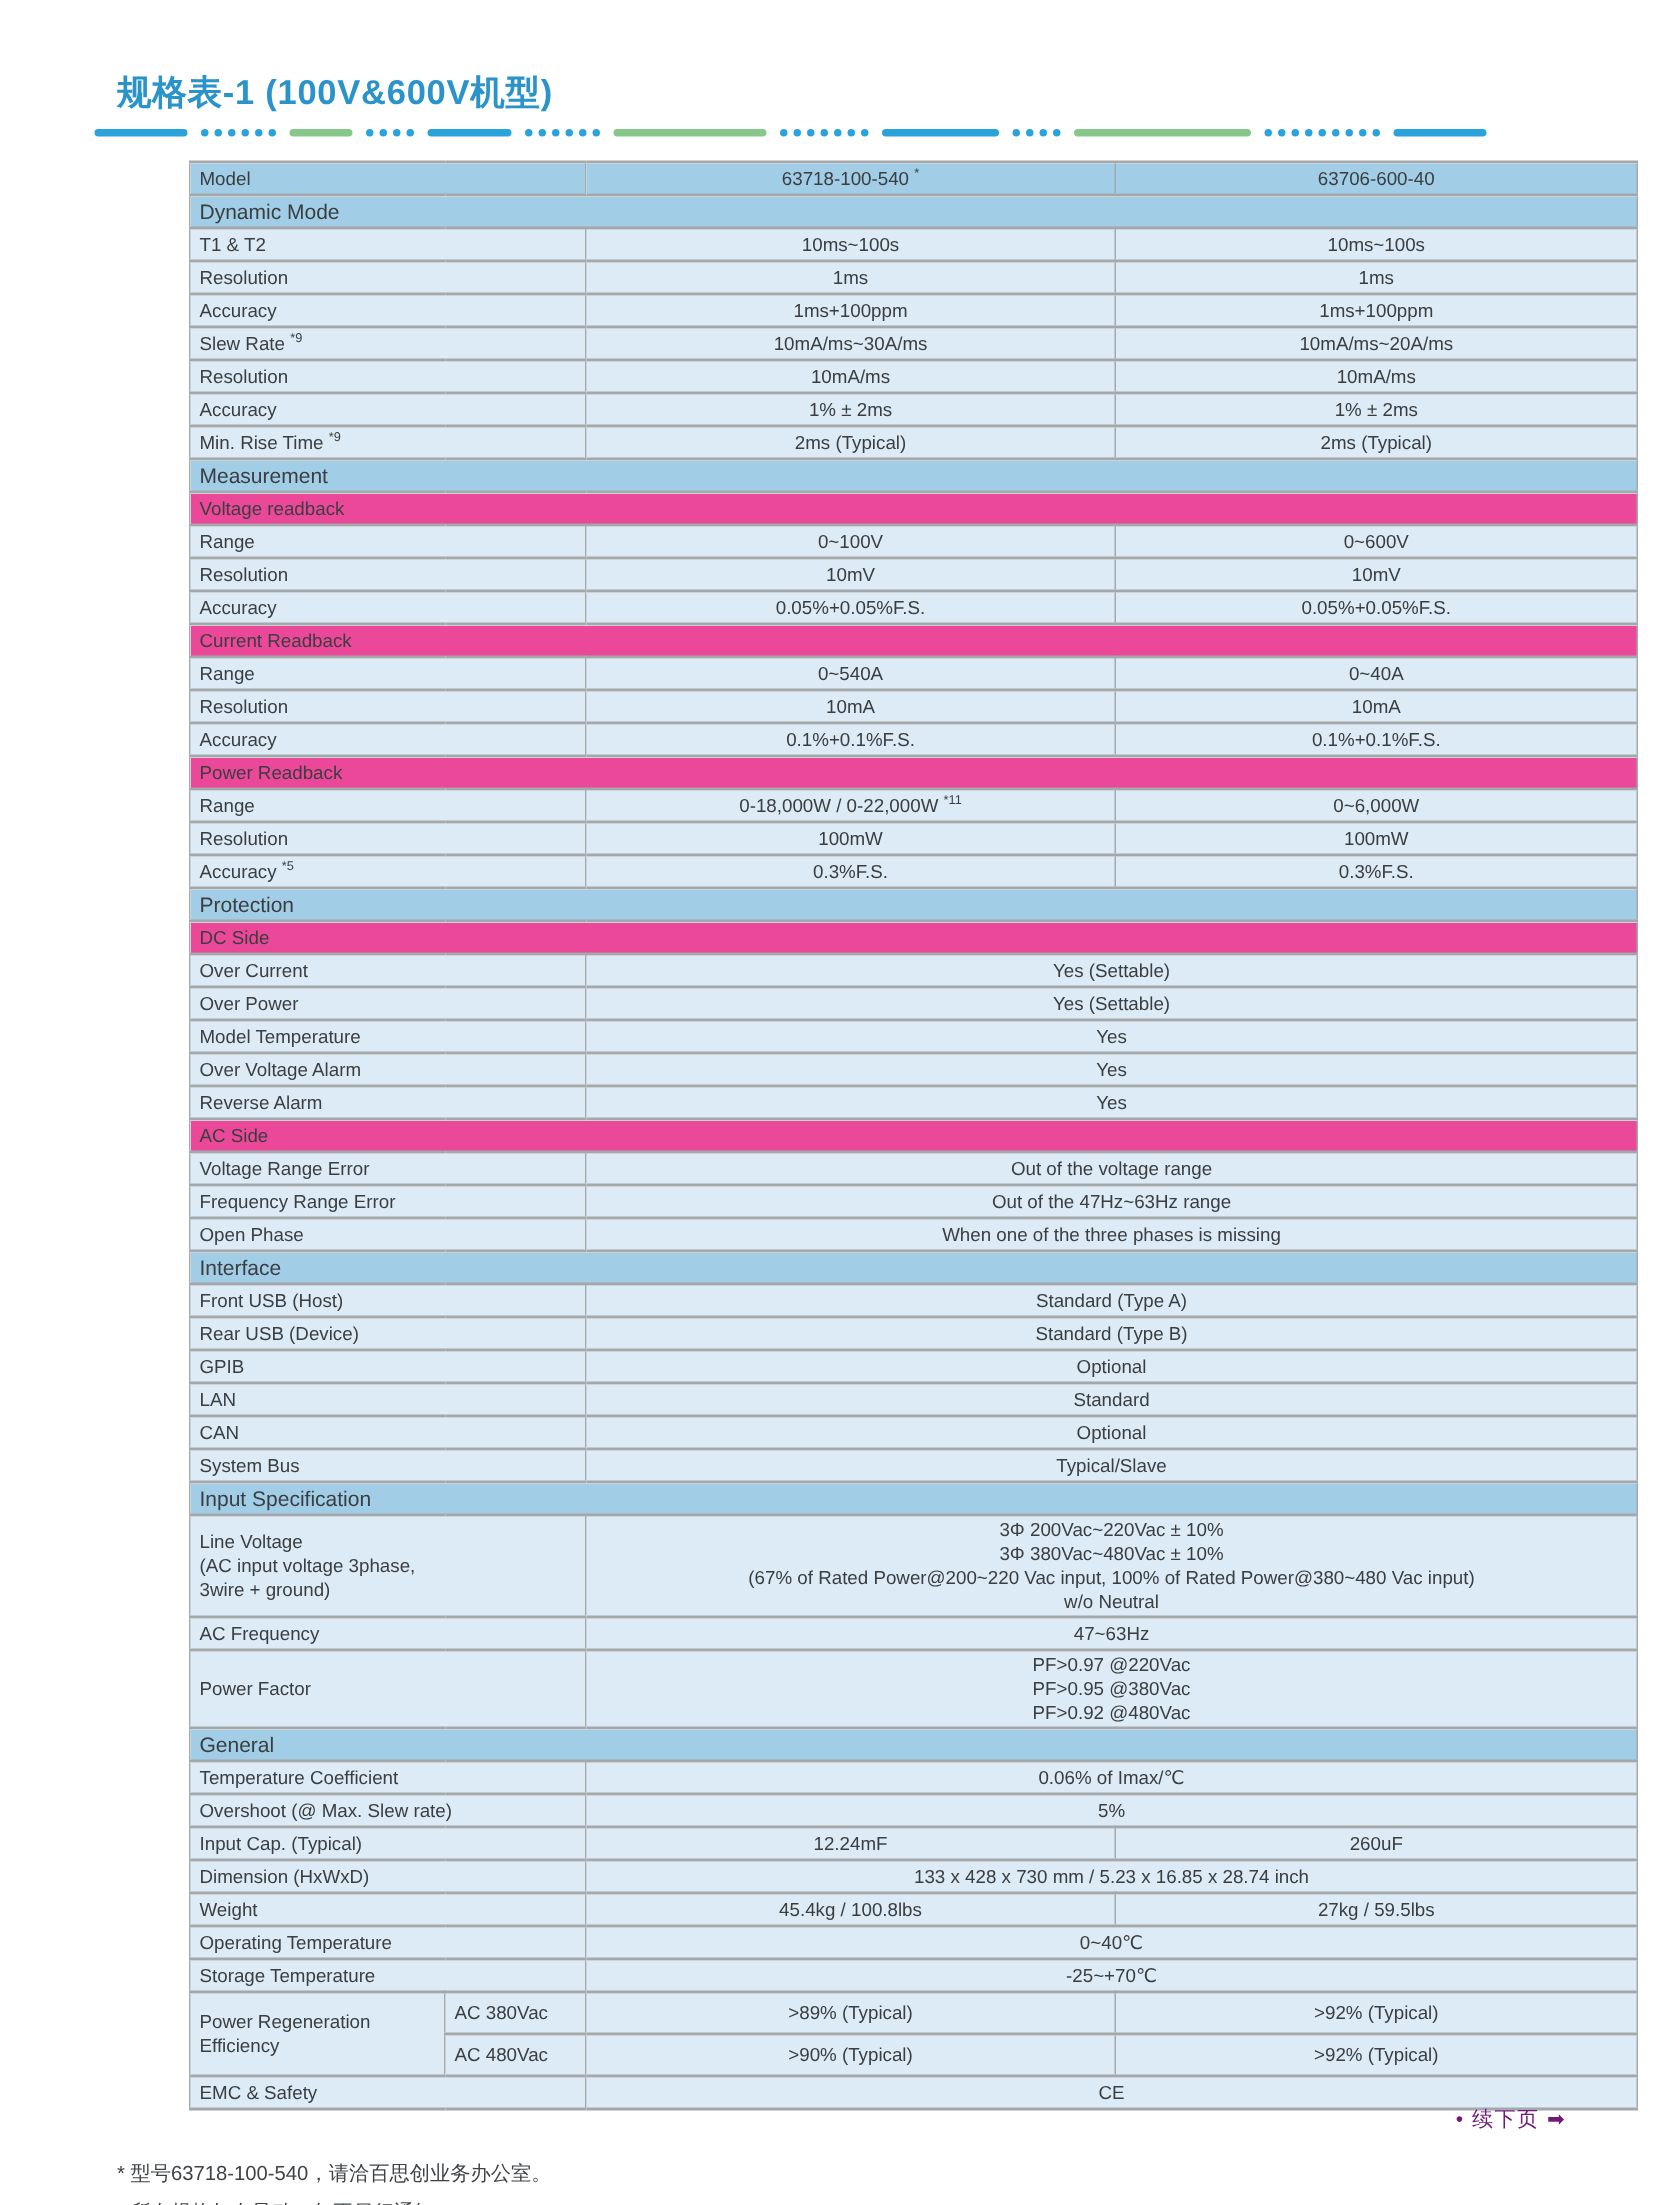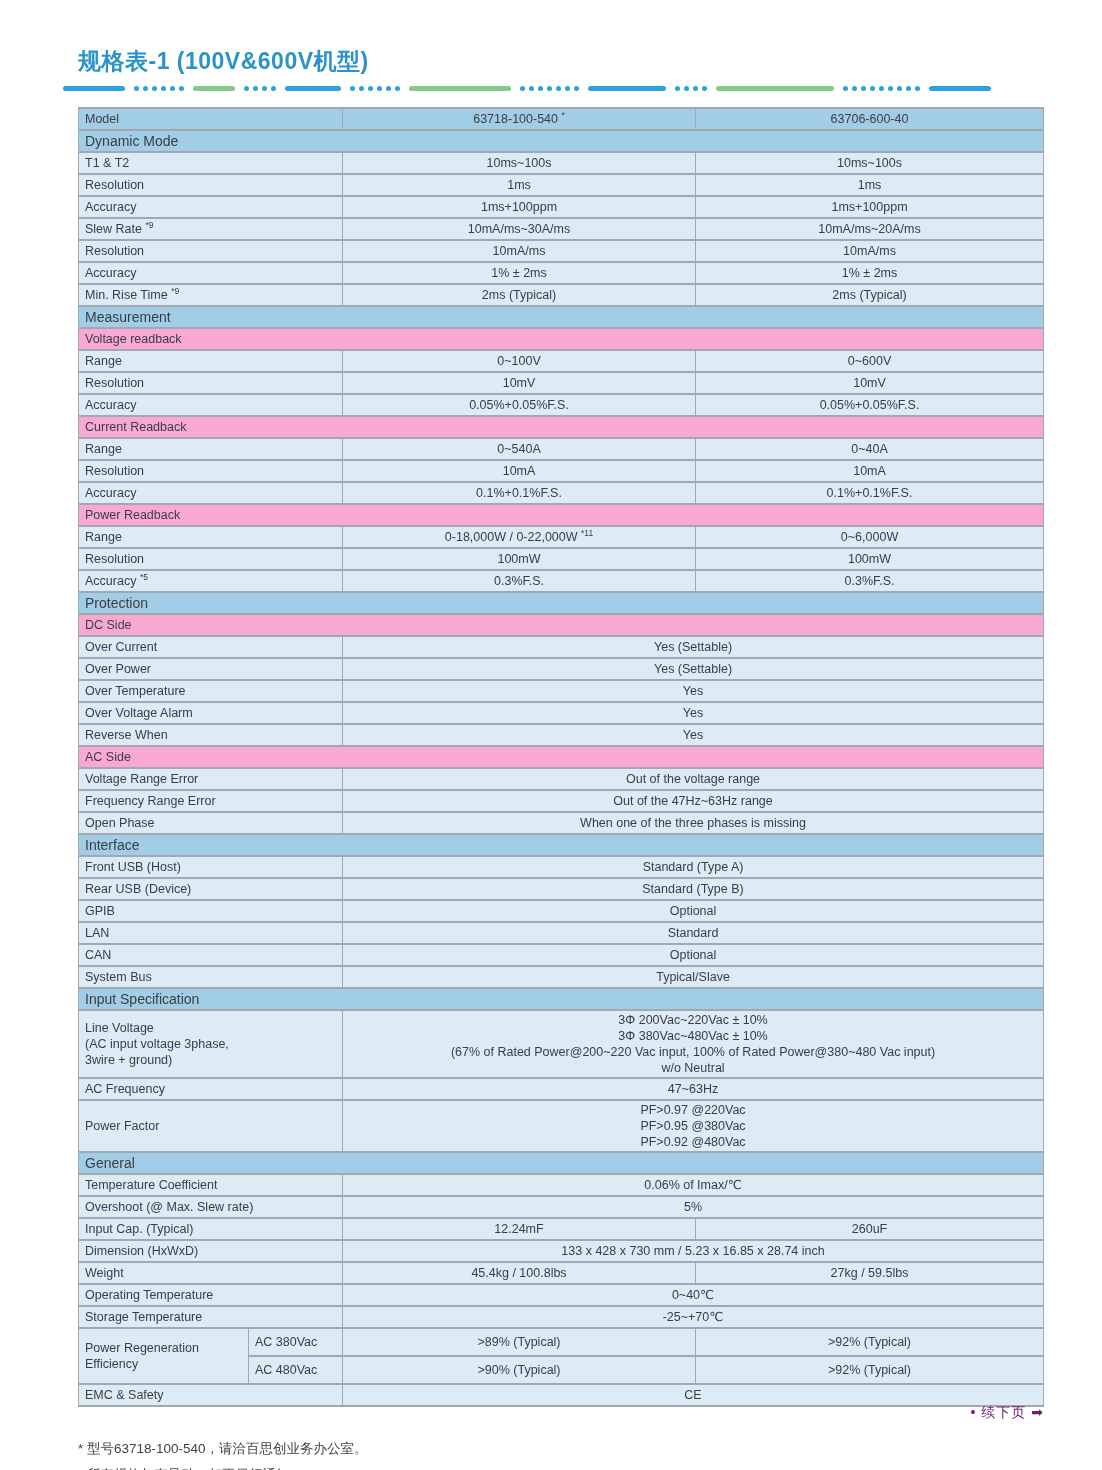--- a/index.html
+++ b/index.html
@@ -31,38 +31,39 @@
   .deco .dot{width:5px;height:5px;border-radius:50%;}
   .c-blue{background:#2aa3dd;}
   .c-green{background:#85c88a;}
 
   
   table.spec{
     border-collapse:collapse;
     width:965px;
     table-layout:fixed;
     font-size:12.5px;
+    margin-left:48px;
   }
   table.spec td{
     border-left:1px solid #a2a8ac;
     border-right:1px solid #a2a8ac;
     border-top:2px solid #a2a8ac;
     border-bottom:2px solid #a2a8ac;
     padding:1px 6px;
     height:18px;
     line-height:16px;
     background:#dcebf5;
     overflow:hidden;
     white-space:nowrap;
   }
   td.lbl{text-align:left;}
   td.val{text-align:center;}
   td.wrap{white-space:normal;line-height:17px;}
   tr.sec td{background:#a2cde6;font-size:14px;}
-  tr.subsec td{background:#f9a8d4;}
+  tr.subsec td{background:#ec4899;}
   tr.model td{background:#a2cde6;}
   sup{font-size:8.5px;vertical-align:super;line-height:0;}
   .footnotes{margin-top:29px;font-size:13.5px;color:#3f4346;}
   .footnotes div{line-height:26px;}
   .continue-note{
     position:absolute;
     right:58px;top:1404px;
     font-size:14px;color:#701a75;
     letter-spacing:1px;
   }
@@ -246,29 +247,29 @@
         </tr>
         <tr>
           <td class="lbl" colspan="2">Over Current</td>
           <td class="val" colspan="2">Yes (Settable)</td>
         </tr>
         <tr>
           <td class="lbl" colspan="2">Over Power</td>
           <td class="val" colspan="2">Yes (Settable)</td>
         </tr>
         <tr>
-          <td class="lbl" colspan="2">Over Temperature</td>
+          <td class="lbl" colspan="2">Model Temperature</td>
           <td class="val" colspan="2">Yes</td>
         </tr>
         <tr>
           <td class="lbl" colspan="2">Over Voltage Alarm</td>
           <td class="val" colspan="2">Yes</td>
         </tr>
         <tr>
-          <td class="lbl" colspan="2">Reverse When</td>
+          <td class="lbl" colspan="2">Reverse Alarm</td>
           <td class="val" colspan="2">Yes</td>
         </tr>
         <tr class="subsec">
           <td class="lbl" colspan="4">AC Side</td>
         </tr>
         <tr>
           <td class="lbl" colspan="2">Voltage Range Error</td>
           <td class="val" colspan="2">Out of the voltage range</td>
         </tr>
         <tr>

